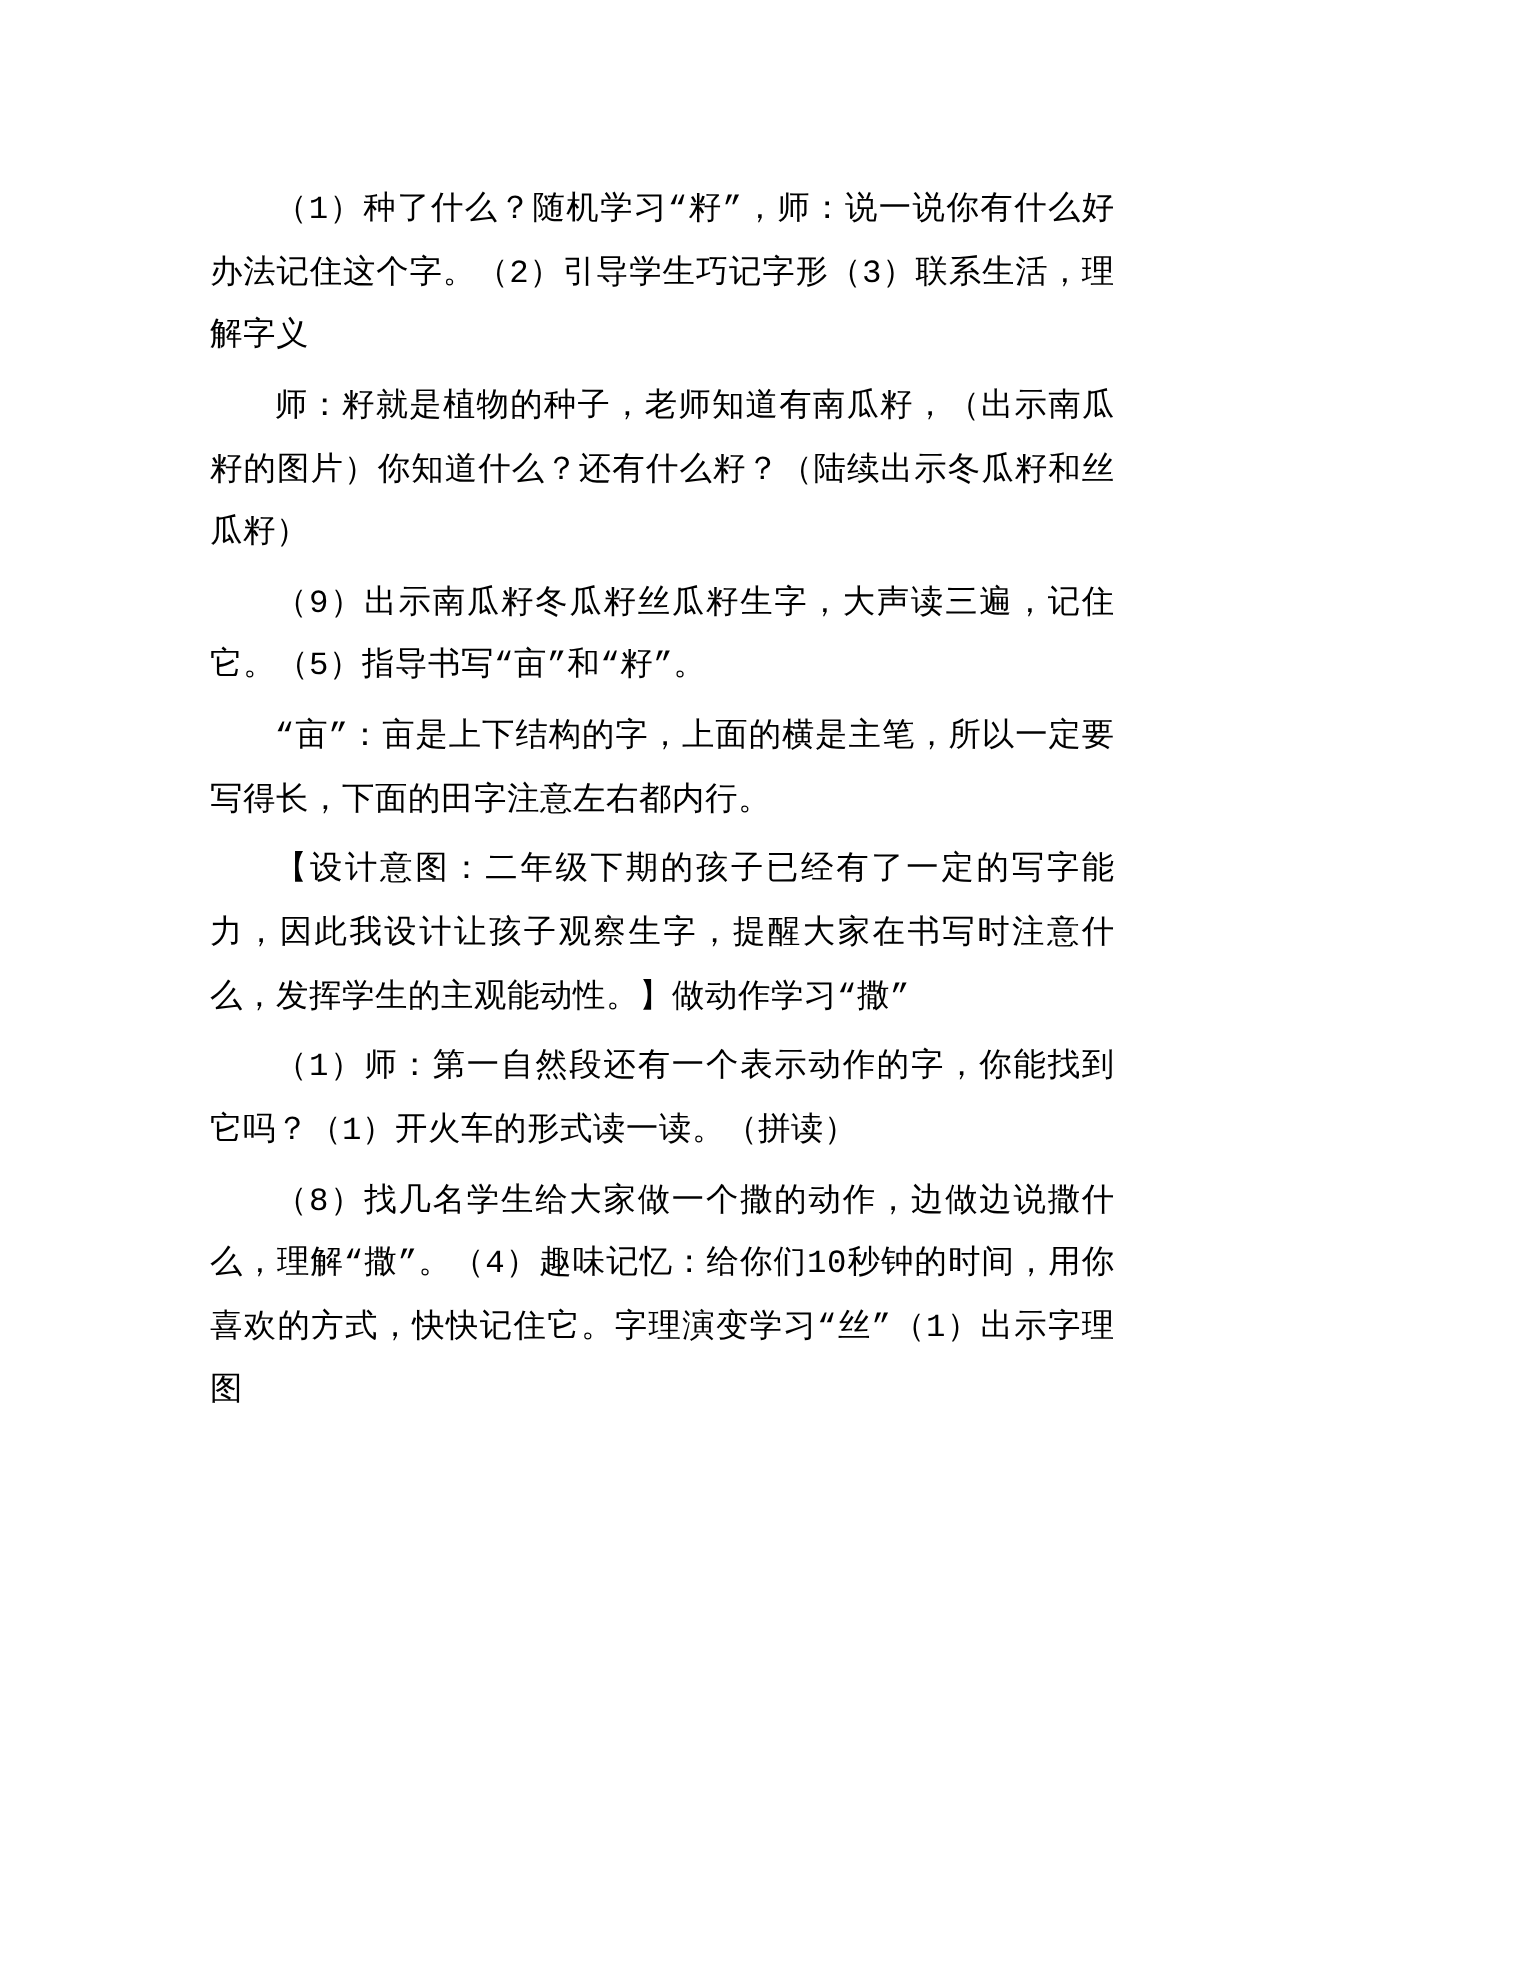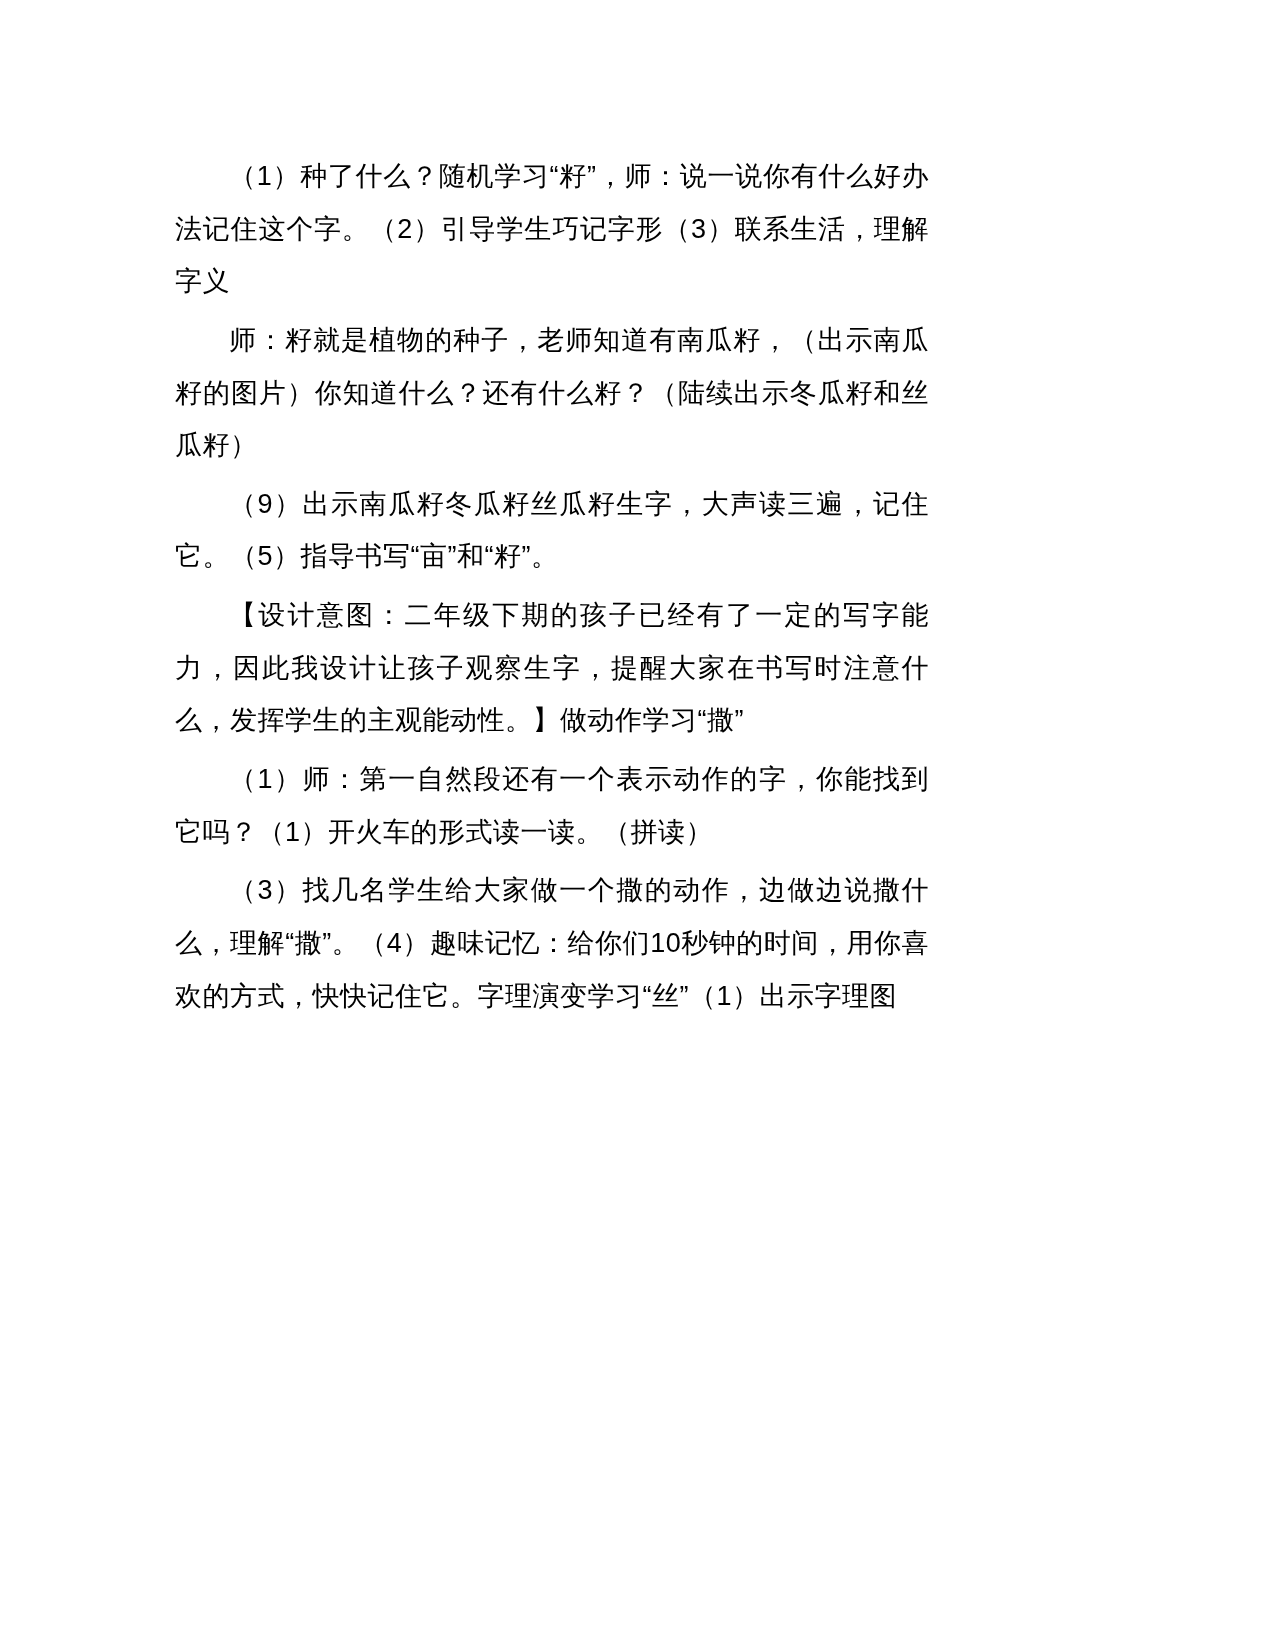--- a/index.html
+++ b/index.html
@@ -7,21 +7,21 @@
     padding: 0;
     background: #ffffff;
   }
   .page {
     width: 1104px;
     height: 1650px;
     background: #ffffff;
     position: relative;
     box-sizing: border-box;
     padding: 150px 175px 0 175px;
-    font-family: Liberation Sans, sans-serif;
+    font-family: Liberation Mono, monospace;
   }
   .doc-body {
     font-size: 27px;
     line-height: 1.95;
     color: #000000;
     text-align: justify;
     text-justify: inter-ideograph;
     letter-spacing: 0.5px;
   }
   .para {
@@ -31,17 +31,18 @@
   }
 </style>
 </head>
 <body>
 
 <div class="page">
   <div class="doc-body">
     <p class="para">（1）种了什么？随机学习“籽”，师：说一说你有什么好办法记住这个字。（2）引导学生巧记字形（3）联系生活，理解字义</p>
     <p class="para">师：籽就是植物的种子，老师知道有南瓜籽，（出示南瓜籽的图片）你知道什么？还有什么籽？（陆续出示冬瓜籽和丝瓜籽）</p>
     <p class="para">（9）出示南瓜籽冬瓜籽丝瓜籽生字，大声读三遍，记住它。（5）指导书写“亩”和“籽”。</p>
+    <p class="para">“亩”：亩是上下结构的字，上面的横是主笔，所以一定要写得长，下面的田字注意左右都内行。</p>
     <p class="para">【设计意图：二年级下期的孩子已经有了一定的写字能力，因此我设计让孩子观察生字，提醒大家在书写时注意什么，发挥学生的主观能动性。】做动作学习“撒”</p>
     <p class="para">（1）师：第一自然段还有一个表示动作的字，你能找到它吗？（1）开火车的形式读一读。（拼读）</p>
-    <p class="para">（3）找几名学生给大家做一个撒的动作，边做边说撒什么，理解“撒”。（4）趣味记忆：给你们10秒钟的时间，用你喜欢的方式，快快记住它。字理演变学习“丝”（1）出示字理图</p>
+    <p class="para">（8）找几名学生给大家做一个撒的动作，边做边说撒什么，理解“撒”。（4）趣味记忆：给你们10秒钟的时间，用你喜欢的方式，快快记住它。字理演变学习“丝”（1）出示字理图</p>
   </div>
 </div>
 
 </body></html>

